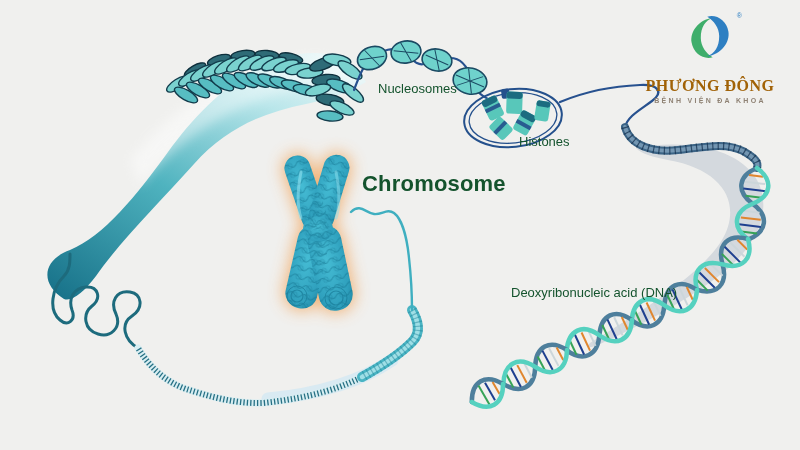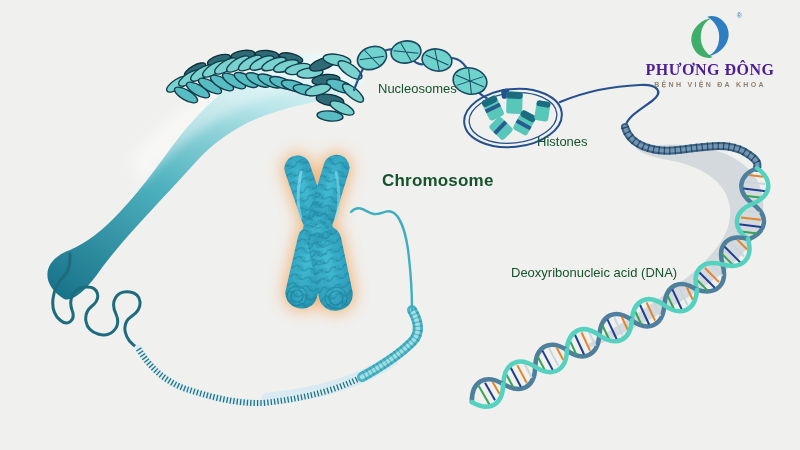--- a/index.html
+++ b/index.html
@@ -1,26 +1,26 @@
 <!DOCTYPE html>
 <html><head>
 <meta charset="utf-8">
 <style>
   html,body{margin:0;padding:0;}
   #stage{position:relative;width:800px;height:450px;background:#f0f0ee;overflow:hidden;
          font-family:"Liberation Sans",sans-serif;}
   #art{position:absolute;left:0;top:0;}
   .lbl{position:absolute;color:#14532d;font-size:13px;white-space:nowrap;}
-  .lbl-bold{font-weight:700;font-size:17px;letter-spacing:.2px;margin-left:20px;}
+  .lbl-bold{font-weight:700;font-size:22px;letter-spacing:.2px;}
   
   .logo{position:absolute;right:10px;top:14px;width:160px;text-align:center;}
   .logo-mark{position:relative;width:48px;height:46px;margin:0 auto;}
   .logo-reg{position:absolute;right:-8px;top:-2px;font-size:7px;color:#2e7fc2;}
   .logo-name{font-family:"Liberation Serif",serif;font-weight:700;font-size:16px;
-             color:#4c1d95;letter-spacing:.5px;margin-top:1px;}
+             color:#a16207;letter-spacing:.5px;margin-top:17px;}
   .logo-tag{font-size:7px;font-weight:700;color:#8f8274;letter-spacing:2.3px;margin-top:2px;}
   
   .hfront{stroke:#55d1bf;stroke-width:4.5;fill:none;stroke-linecap:round;}
   .hback{stroke:#4e7f9c;stroke-width:4.5;fill:none;stroke-linecap:round;}
   .r1{stroke:#e0862e;stroke-width:2;}
   .r2{stroke:#ccd6da;stroke-width:2;}
   .r3{stroke:#1e3f8f;stroke-width:2;}
   .r4{stroke:#36a356;stroke-width:2;}
   .string{stroke:#27518f;stroke-width:2.2;fill:none;stroke-linecap:round;}
   .disc{fill:#7ad2cf;stroke:#123c4c;stroke-width:1.4;}
@@ -266,23 +266,23 @@
     </g>
     <path d="M301,172 C297,192 297,206 301,218" stroke="#8fe0ee" stroke-width="3" fill="none" stroke-linecap="round" opacity="0.6"></path>
     <path d="M336,172 C340,192 340,206 336,218" stroke="#8fe0ee" stroke-width="3" fill="none" stroke-linecap="round" opacity="0.5"></path>
   </g>
 
   <path d="M351,212 C360,203 366,213 374,214 C382,215 387,208 394,213 C402,219 407,238 409,258
            C411,276 412,294 412,310" stroke="#3fafc0" stroke-width="2.4" fill="none" stroke-linecap="round"></path>
 </svg>
 
 <div class="lbl" style="left:378px;top:81px;">Nucleosomes</div>
-<div class="lbl" style="left:537px;top:134px;">Histones</div>
+<div class="lbl" style="left:519px;top:134px;">Histones</div>
 <div class="lbl lbl-bold" style="left:362px;top:171px;">Chromosome</div>
-<div class="lbl" style="left:511px;top:265px;">Deoxyribonucleic acid (DNA)</div>
+<div class="lbl" style="left:511px;top:285px;">Deoxyribonucleic acid (DNA)</div>
 
 <div class="logo">
   <div class="logo-mark">
     <svg width="48" height="46" viewBox="0 0 52 50">
       <path d="M29,4 C14,6 4,19 6,31 C8,43 19,50 29,47 C22,43 16,35 16,26 C16,14 21,7 29,4 Z" fill="#3fae6b"></path>
       <path d="M23,46 C38,44 48,31 46,19 C44,7 33,0 23,3 C30,7 36,15 36,24 C36,36 31,43 23,46 Z" fill="#2e7fc2"></path>
     </svg>
     <span class="logo-reg">®</span>
   </div>
   <div class="logo-name">PHƯƠNG ĐÔNG</div>

